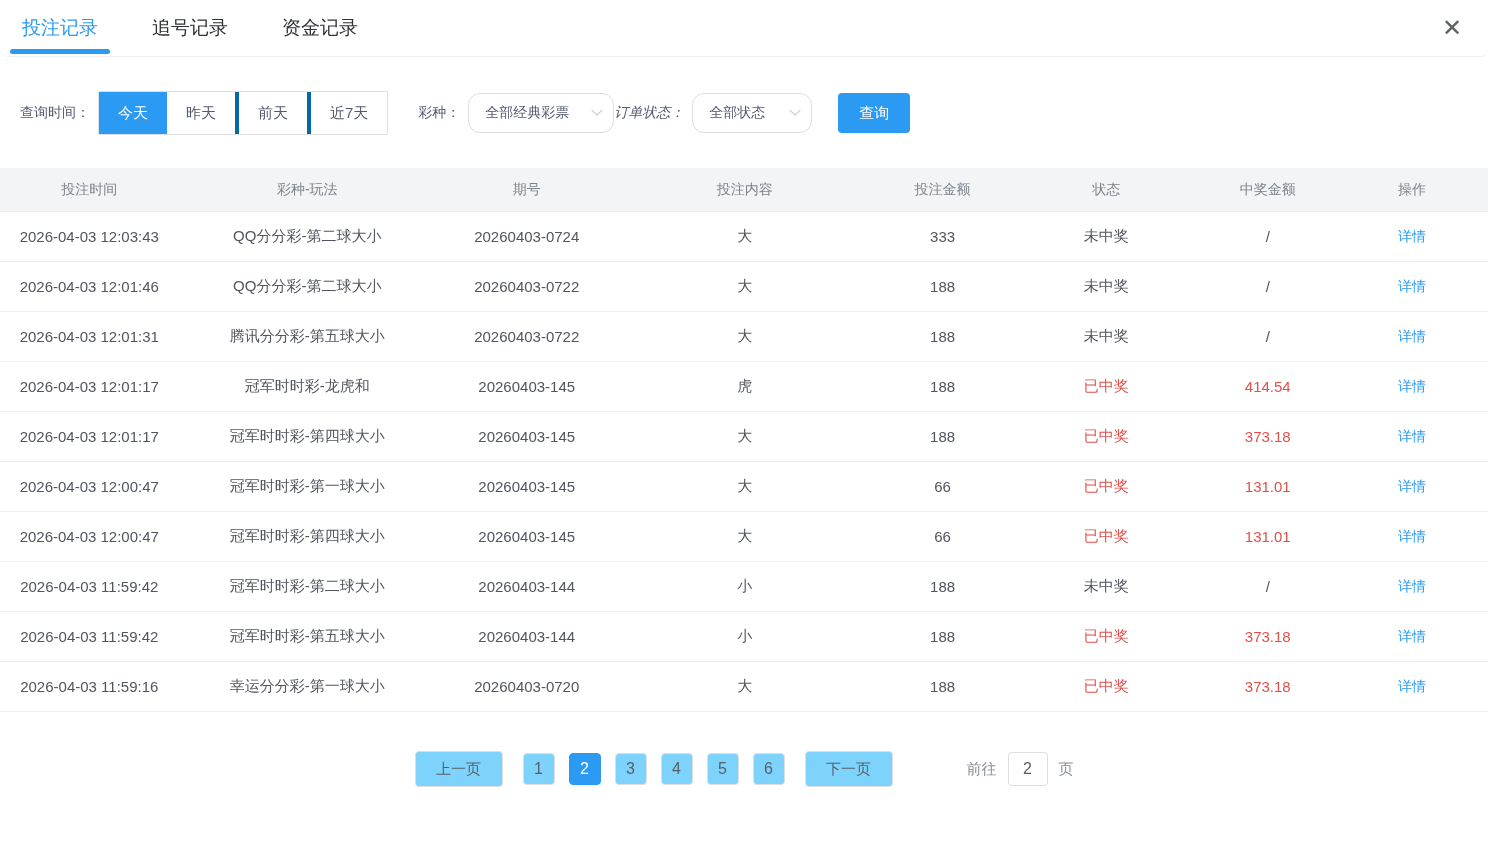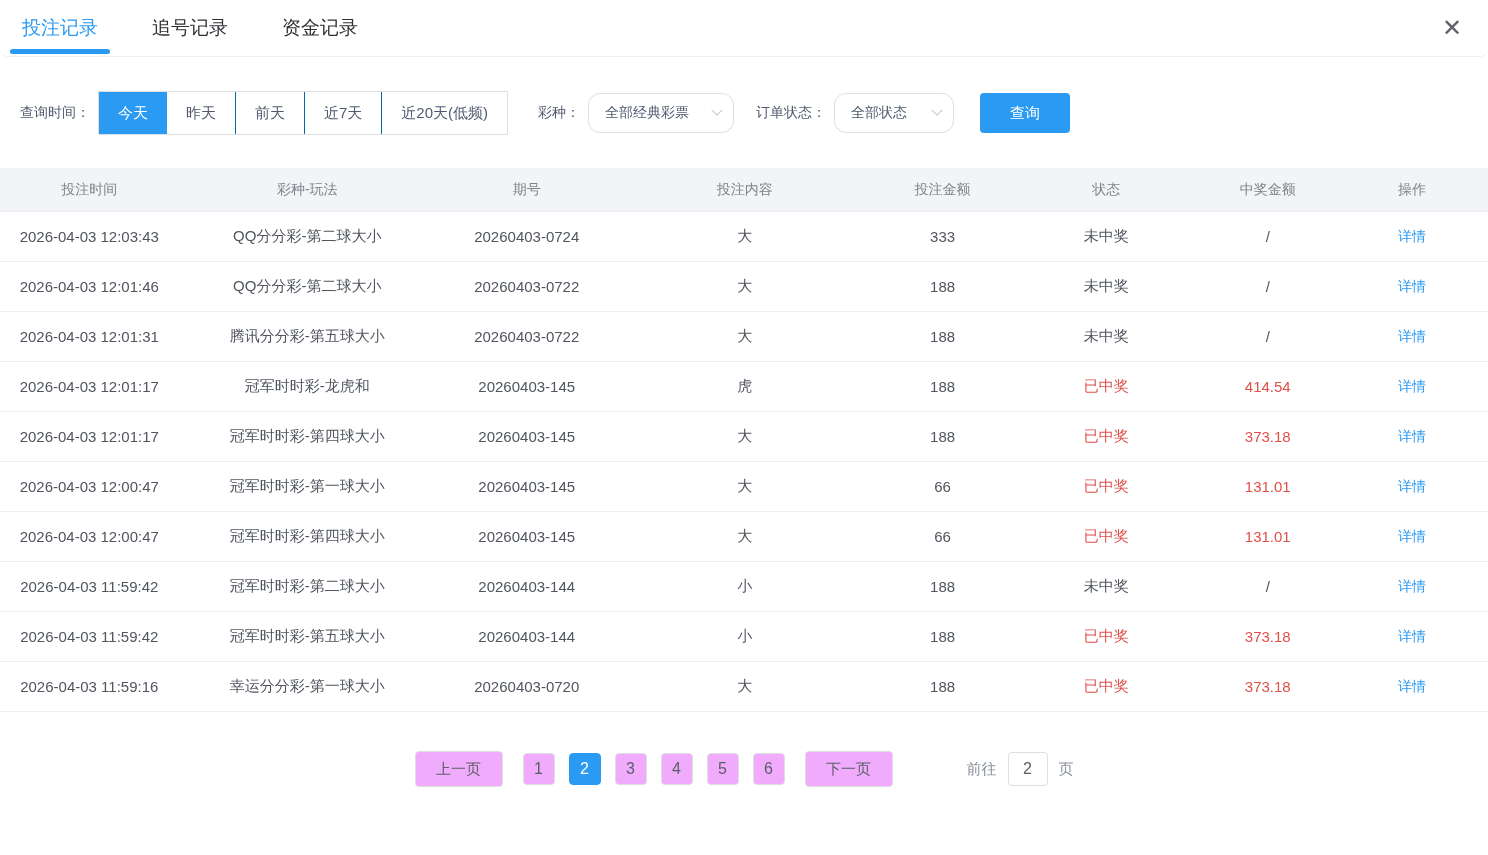--- a/index.html
+++ b/index.html
@@ -20,44 +20,44 @@
   .tab{position:relative;height:100%;display:flex;align-items:center;margin-right:54px;font-size:19px;color:#2e3135;cursor:pointer;}
   .tab.active{color:var(--primary);}
   .tab.active::after{content:"";position:absolute;left:-12px;right:-12px;bottom:2px;height:5px;border-radius:3px;background:var(--primary);}
   .close-btn{margin-left:auto;font-size:24px;color:#5f6368;cursor:pointer;line-height:1;}
   
   .filters{display:flex;align-items:center;margin-top:34px;padding:0 20px;height:44px;}
   .f-label{font-size:14px;color:var(--text);white-space:nowrap;}
   .btn-group{display:flex;align-items:stretch;height:44px;border:1px solid var(--border);border-radius:1px;overflow:hidden;margin-left:8px;background:#fff;}
   .time-btn{display:flex;align-items:center;padding:0 19px;font-size:15px;color:var(--text);background:#fff;cursor:pointer;white-space:nowrap;}
   .time-btn.active{background:var(--primary);color:#fff;}
-  .time-btn:nth-child(n+3){border-left:1px solid #0369a1;}
+  .time-btn:nth-child(n+3){border-left:4px solid #0369a1;}
   .lottery-label{margin-left:30px;}
-  .status-label{margin-left:22px;}
+  .status-label{font-style:italic;}
   .select-box{display:flex;align-items:center;justify-content:space-between;height:40px;border:1px solid var(--border);border-radius:12px;padding:0 12px 0 16px;margin-left:8px;font-size:14px;color:var(--text);cursor:pointer;background:#fff;}
   .select-lottery{width:146px;}
   .select-status{width:120px;}
   .chevron{width:8px;height:8px;border-right:1.5px solid #c5c8ce;border-bottom:1.5px solid #c5c8ce;transform:rotate(45deg) translate(-2px,-2px);}
-  .search-btn{width:90px;height:40px;margin-left:26px;border:none;border-radius:4px;background:var(--primary);color:#fff;font-size:15px;display:flex;align-items:center;justify-content:center;cursor:pointer;}
+  .search-btn{width:72px;height:40px;margin-left:26px;border:none;border-radius:4px;background:var(--primary);color:#fff;font-size:15px;display:flex;align-items:center;justify-content:center;cursor:pointer;}
   
   .table{margin-top:33px;width:100%;}
   .tr{display:flex;align-items:center;height:50px;border-bottom:1px solid var(--row-border);font-size:15px;color:#50555e;justify-content:space-between;}
   .tr.th-row{height:44px;background:#f3f4f5;border-bottom:1px solid #ebeef5;font-size:14px;color:#7d838c;}
   .td{text-align:center;overflow:hidden;white-space:nowrap;}
   .c1{width:12%;}.c2{width:17.3%;}.c3{width:12.2%;}.c4{width:17.1%;}
   .c5{width:9.5%;}.c6{width:12.5%;}.c7{width:9.2%;}.c8{width:10.2%;}
   .tr.won .status-cell,.tr.won .win-cell{color:var(--danger);}
   .link{color:var(--primary);cursor:pointer;text-decoration:none;font-size:14px;}
   
   .summary{display:flex;align-items:center;justify-content:flex-end;height:50px;border-bottom:1px solid var(--row-border);font-size:16px;color:#1c2430;gap:46px;padding-right:30px;}
   .summary .item{white-space:nowrap;}
   .summary .val-red{color:var(--danger);}
   
   .pagination{display:flex;align-items:center;justify-content:center;margin-top:39px;font-size:15px;color:#5a5f66;}
-  .pg-btn{display:flex;align-items:center;justify-content:center;border:1px solid var(--border);border-radius:4px;background:#f0abfc;cursor:pointer;}
+  .pg-btn{display:flex;align-items:center;justify-content:center;border:1px solid var(--border);border-radius:4px;background:#7dd3fc;cursor:pointer;}
   .pg-prev,.pg-next{width:88px;height:36px;}
   .pg-prev{margin-right:13px;}
   .pg-next{margin-left:13px;}
   .pg-num{width:32px;height:32px;margin:0 7px;font-size:16px;}
   .pg-num.active{background:var(--primary);border-color:var(--primary);color:#fff;}
   .goto{display:flex;align-items:center;margin-left:74px;color:#8a9099;font-size:15px;}
   .goto-input{width:40px;height:34px;border:1px solid var(--border);border-radius:4px;text-align:center;font-size:16px;color:#5a5f66;margin:0 11px;font-family:inherit;}
 </style>
 </head>
 <body>
@@ -69,21 +69,20 @@
   <div class="close-btn">✕</div>
 </div>
 
 <div class="filters">
   <span class="f-label">查询时间：</span>
   <div class="btn-group">
     <div class="time-btn active">今天</div>
     <div class="time-btn">昨天</div>
     <div class="time-btn">前天</div>
     <div class="time-btn">近7天</div>
-    <div class="time-btn">近20天(低频)</div>
   </div>
 
   <span class="f-label lottery-label">彩种：</span>
   <div class="select-box select-lottery">
     <span>全部经典彩票</span>
     <span class="chevron"></span>
   </div>
 
   <span class="f-label status-label">订单状态：</span>
   <div class="select-box select-status">

